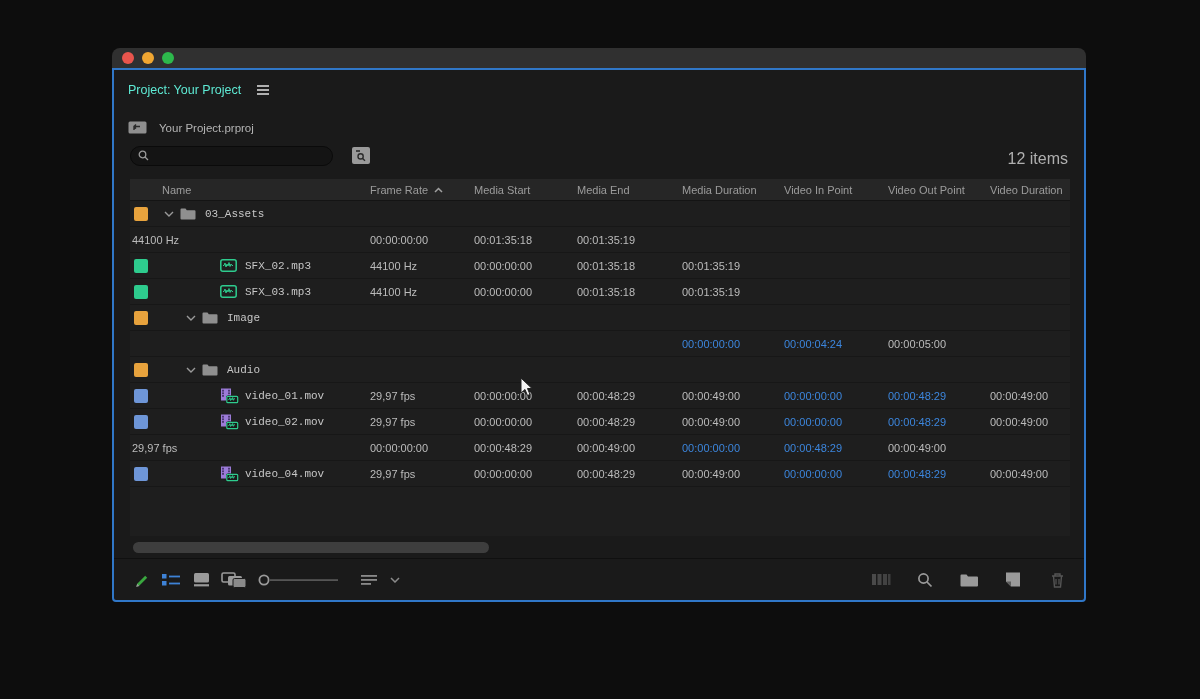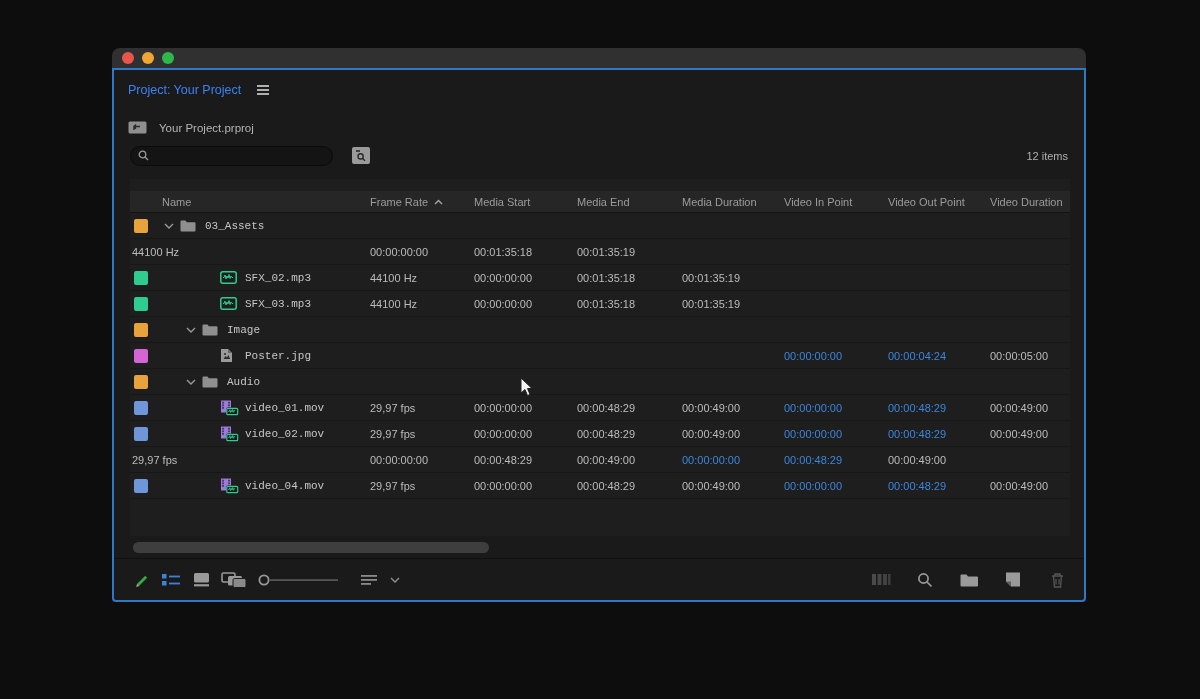--- a/index.html
+++ b/index.html
@@ -4,34 +4,34 @@
 <style>
   html,body{margin:0;padding:0;background:#0d0d0d;width:1200px;height:699px;overflow:hidden;
     font-family:"Liberation Sans",sans-serif;-webkit-font-smoothing:antialiased;}
   .window{position:absolute;left:112px;top:48px;width:974px;height:554px;}
   .titlebar{position:absolute;left:0;top:0;right:0;height:20px;background:#303030;
     border-radius:8px 8px 0 0;display:flex;align-items:center;padding-left:10px;box-sizing:border-box;}
   .tl{width:12px;height:12px;border-radius:50%;margin-right:8px;}
   .panel{position:absolute;left:0;top:20px;right:0;bottom:0;background:#1a1a1a;
     border:2px solid #3077c8;border-radius:0 0 4px 4px;box-sizing:border-box;}
   .panel-inner{position:absolute;inset:0;font-size:11px;color:#b6b6b6;}
-  .panel-title{position:absolute;left:14px;top:13px;font-size:12.5px;color:#3b82f6;display:flex;align-items:center;gap:16px;}
+  .panel-title{position:absolute;left:14px;top:13px;font-size:12.5px;color:#5eead4;display:flex;align-items:center;gap:16px;}
   .hamburger{display:inline-flex;flex-direction:column;gap:2.5px;cursor:pointer;}
   .hamburger i{display:block;width:12px;height:1.5px;background:#b0b0b0;}
   .proj-row{position:absolute;left:14px;top:50px;display:flex;align-items:center;gap:12px;color:#b4b4b4;font-size:11.5px;}
   .search-row{position:absolute;left:16px;top:76px;right:16px;height:20px;}
   .search-box{position:absolute;left:0;top:0;width:203px;height:20px;background:#141414;
     border:1px solid #0a0a0a;border-radius:10px;box-sizing:border-box;display:flex;align-items:center;padding-left:7px;gap:6px;}
   .search-box input{background:transparent;border:none;outline:none;color:#cfcfcf;font-size:11px;width:160px;font-family:"Liberation Sans",sans-serif;}
   .binsearch-btn{position:absolute;left:222px;top:1px;width:18px;height:17px;background:#9a9a9a;border-radius:2px;
     display:flex;align-items:center;justify-content:center;cursor:pointer;}
-  .items-count{position:absolute;right:16px;top:80px;color:#b0b0b0;font-size:11px;}
+  .items-count{position:absolute;right:16px;top:80px;color:#b0b0b0;font-size:16px;}
   .table{position:absolute;left:16px;top:109px;width:940px;height:357px;background:#1e1e1e;}
   .grid-row{display:grid;grid-template-columns:238px 104px 103px 105px 102px 104px 102px 1fr;align-items:center;}
-  .thead{height:21px;background:#262626;color:#9c9c9c;border-bottom:1px solid #141414;margin-top:12px;}
+  .thead{height:21px;background:#262626;color:#9c9c9c;border-bottom:1px solid #141414;}
   .thead .hc{padding-left:2px;display:flex;align-items:center;gap:6px;cursor:pointer;}
   .thead .hc:first-child{padding-left:32px;}
   .row{height:25px;border-bottom:1px solid #171717;color:#bcbcbc;cursor:default;}
   .cell{padding-left:2px;white-space:nowrap;overflow:hidden;}
   .namecell{display:flex;align-items:center;height:100%;padding-left:0;font-family:Liberation Mono, monospace;}
   .swatch{position:absolute;width:14px;height:14px;border-radius:2px;margin-left:4px;cursor:pointer;}
   .indent{display:inline-block;height:1px;flex:none;}
   .chev{display:inline-flex;width:16px;flex:none;cursor:pointer;}
   .ficon{display:inline-flex;width:19px;flex:none;margin-right:6px;}
   .fname{color:#c6c6c6;}
@@ -228,34 +228,20 @@
     <div class="cell c-fr"></div>
     <div class="cell c-ms"></div>
     <div class="cell c-me"></div>
     <div class="cell c-md"></div>
     <div class="cell c-vi"></div>
     <div class="cell c-vo"></div>
     <div class="cell c-vd"></div>
   </div>
 
   <div class="grid-row row">
-    <div class="cell namecell">
-      <span class="swatch" style="background: rgb(213, 100, 213);"></span>
-      <span class="indent" style="width: 90px;"></span>
-
-      <span class="ficon">
-                  <svg width="13" height="15" viewBox="0 0 13 15">
-                    <path d="M1 1h7l4 4v9H1z" fill="#9a9a9a"></path>
-                    <path d="M8 1l4 4H8z" fill="#6a6a6a"></path>
-                    <path d="M3.5 11l2-3 1.5 1.5L8.5 7l1.5 4z" fill="#2a2a2a"></path>
-                    <circle cx="5" cy="6" r="1" fill="#2a2a2a"></circle>
-                  </svg>
-                </span>
-      <span class="fname">Poster.jpg</span>
-    </div>
     <div class="cell c-fr"></div>
     <div class="cell c-ms"></div>
     <div class="cell c-me"></div>
     <div class="cell c-md"></div>
     <div class="cell c-vi tc-blue">00:00:00:00</div>
     <div class="cell c-vo tc-blue">00:00:04:24</div>
     <div class="cell c-vd">00:00:05:00</div>
   </div>
 
   <div class="grid-row row">

